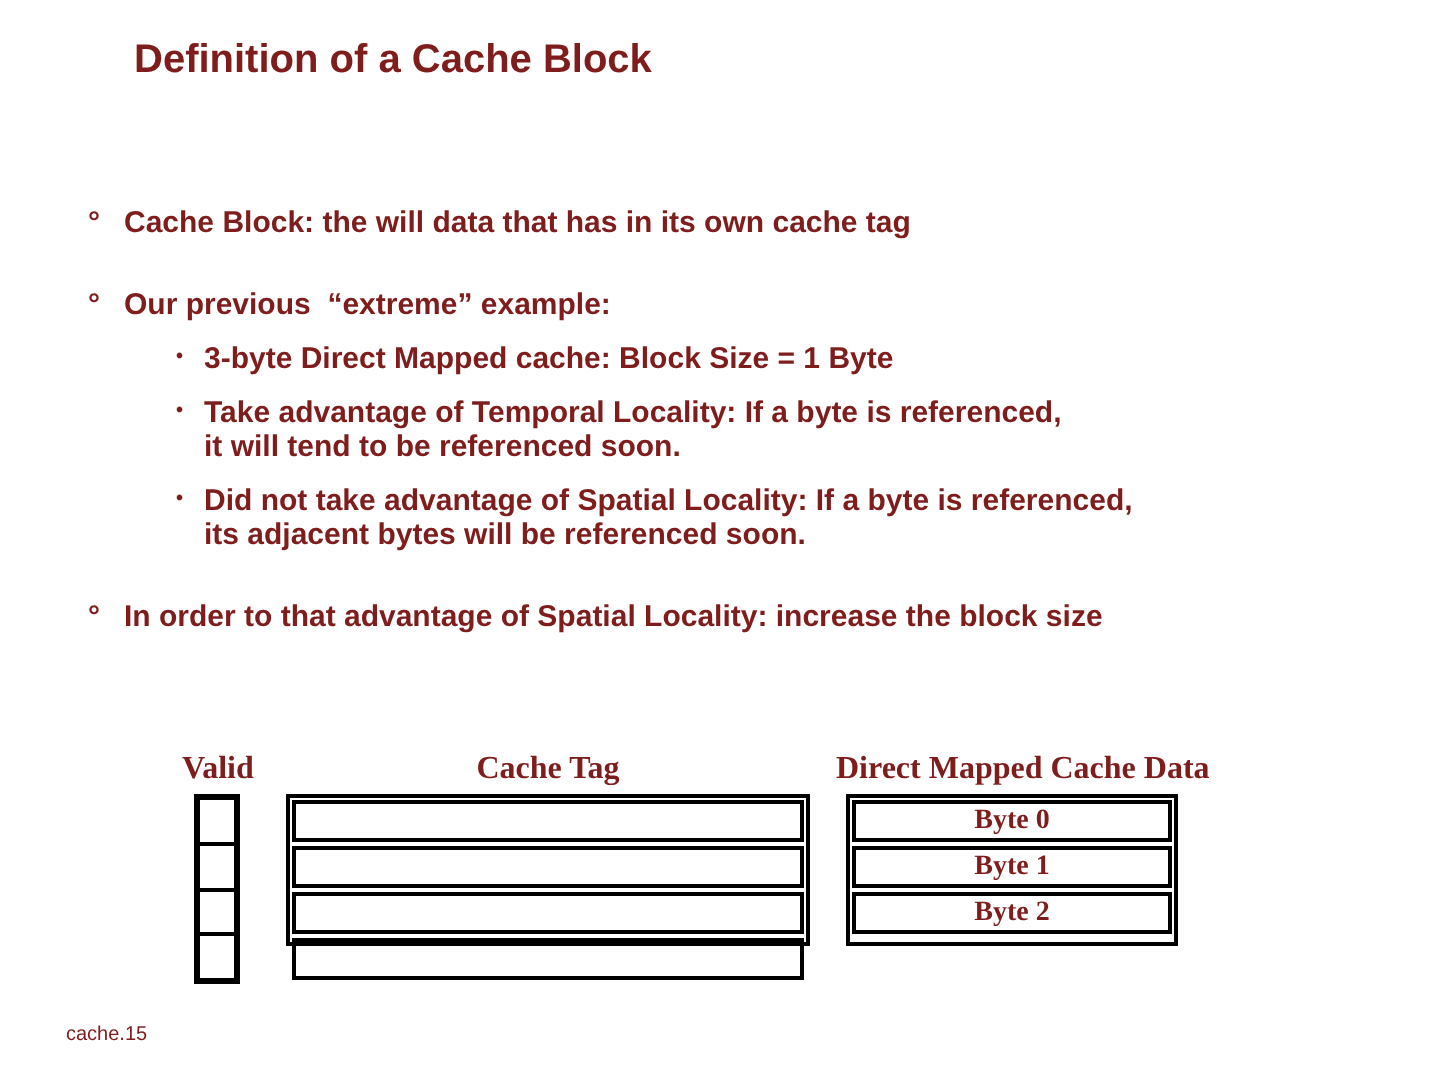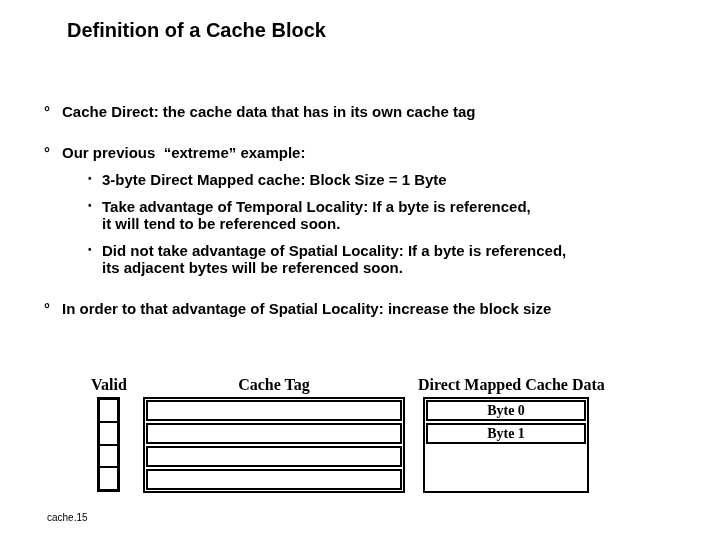--- a/index.html
+++ b/index.html
@@ -1,19 +1,19 @@
 <!DOCTYPE html>
 <html><head>
 <meta charset="utf-8">
 <style>
   html, body { margin: 0; padding: 0; background: #ffffff; }
   .slide {
     position: relative; width: 720px; height: 540px;
     background: #ffffff; overflow: hidden;
-    font-family: "Liberation Sans", sans-serif; color: #000000;
+    font-family: "Liberation Sans", sans-serif; color: #7f1d1d;
   }
   .title {
     position: absolute; left: 67px; top: 19px; margin: 0;
     font-size: 20px; font-weight: bold; white-space: pre;
   }
   .bullet { position: absolute; display: flex; font-weight: bold; font-size: 15px; line-height: 17px; }
   .lvl1 { left: 44px; }
   .lvl1 .marker { width: 18px; flex: none; }
   .lvl2 { left: 88px; }
   .lvl2 .marker { width: 14px; flex: none; font-size: 10px; line-height: 16px; }
@@ -26,43 +26,43 @@
   .lbl-tag { left: 143px; width: 262px; text-align: center; }
   .lbl-data { left: 418px; width: 176px; text-align: center; }
   .valid-box {
     position: absolute; left: 97px; top: 397px; width: 23px; height: 95px;
     border: 3px solid #000; box-sizing: border-box;
     display: flex; flex-direction: column; background: #fff;
   }
   .valid-cell { flex: 1; border-top: 2px solid #000; }
   .valid-cell:first-child { border-top: none; }
   .row-box {
-    position: absolute; top: 397px; height: 96px; box-sizing: border-box;
+    position: absolute; top: 397px; height: 76px; box-sizing: border-box;
     border: 2px solid #000; padding: 1px; background: #fff;
     display: flex; flex-direction: column; gap: 2px;
   }
   .tag-box { left: 143px; width: 262px; }
   .data-box { left: 423px; width: 166px; }
   .cell-row { height: 21px; box-sizing: border-box; border: 2px solid #000; flex: none; }
   .data-box .cell-row {
     display: flex; align-items: center; justify-content: center;
     font-family: "Liberation Serif", serif; font-weight: bold; font-size: 14px;
   }
-  .footer { position: absolute; left: 47px; top: 512px; font-size: 10px; font-weight: normal; }
+  .footer { position: absolute; left: 33px; top: 512px; font-size: 10px; font-weight: normal; }
 </style>
 </head>
 <body>
 
 <div class="slide">
 
   <h1 class="title">Definition of a Cache Block</h1>
 
   <div class="bullet lvl1" style="top:103px">
     <span class="marker">°</span>
-    <span class="btext">Cache Direct: the cache data that has in its own cache tag</span>
+    <span class="btext">Cache Block: the will data that has in its own cache tag</span>
   </div>
 
   <div class="bullet lvl1" style="top:144px">
     <span class="marker">°</span>
     <span class="btext">Our previous  “extreme” example:</span>
   </div>
 
   <div class="bullet lvl2" style="top:171px">
     <span class="marker">•</span>
     <span class="btext">3-byte Direct Mapped cache: Block Size = 1 Byte</span>
@@ -99,17 +99,18 @@
   <div class="row-box tag-box">
     <div class="cell-row"></div>
     <div class="cell-row"></div>
     <div class="cell-row"></div>
     <div class="cell-row"></div>
   </div>
 
   <div class="row-box data-box">
     <div class="cell-row">Byte 0</div>
     <div class="cell-row">Byte 1</div>
+    <div class="cell-row">Byte 2</div>
   </div>
 
   <div class="footer">cache.15</div>
 
 </div>
 
 </body></html>

